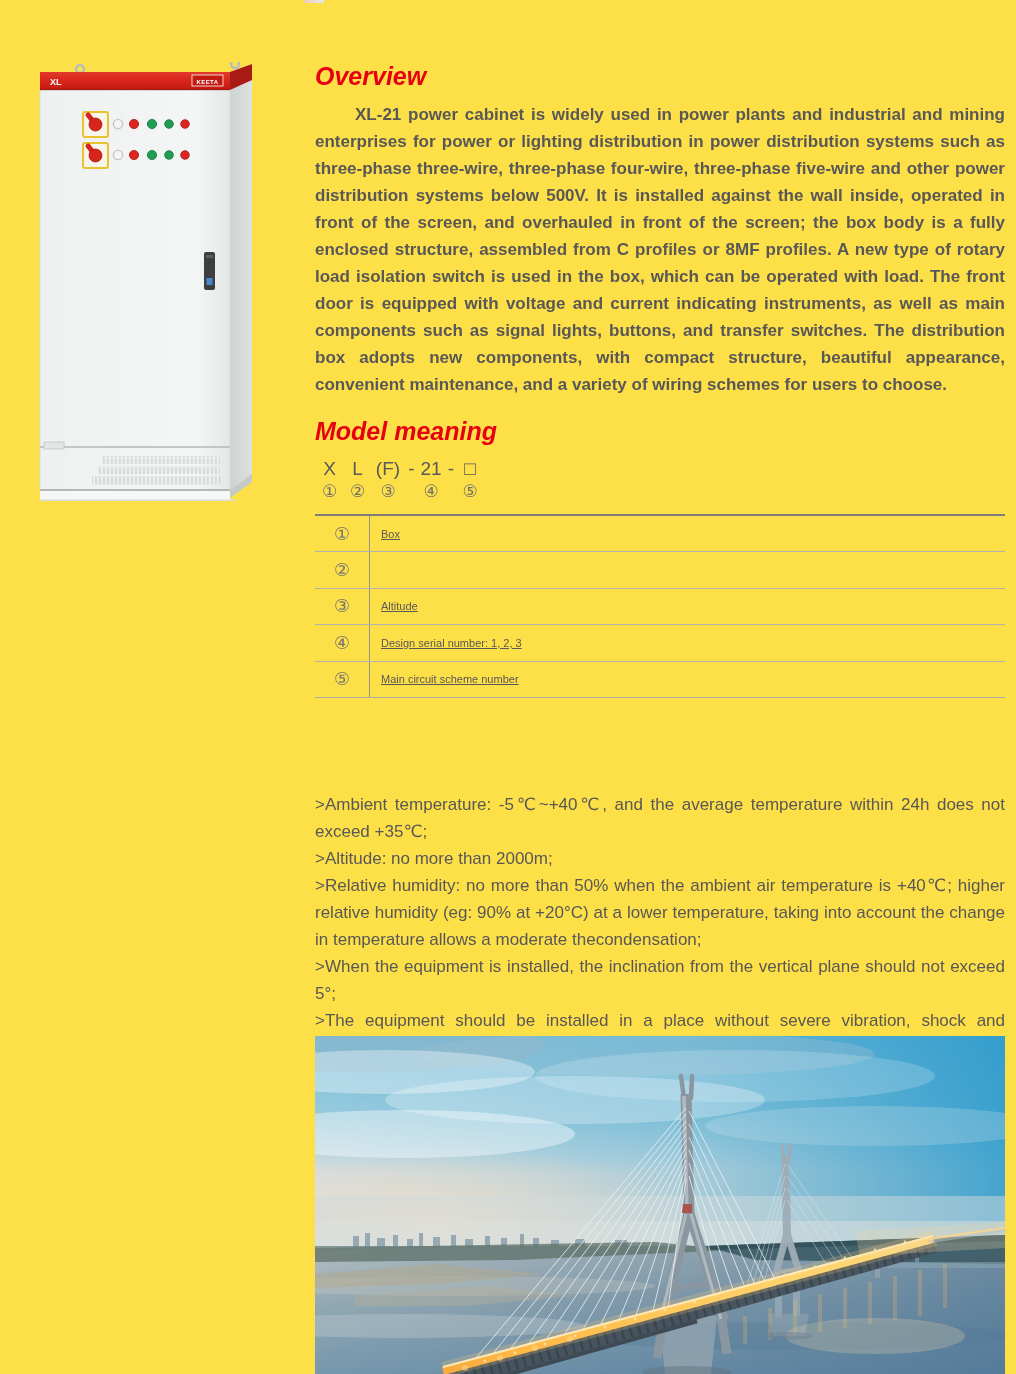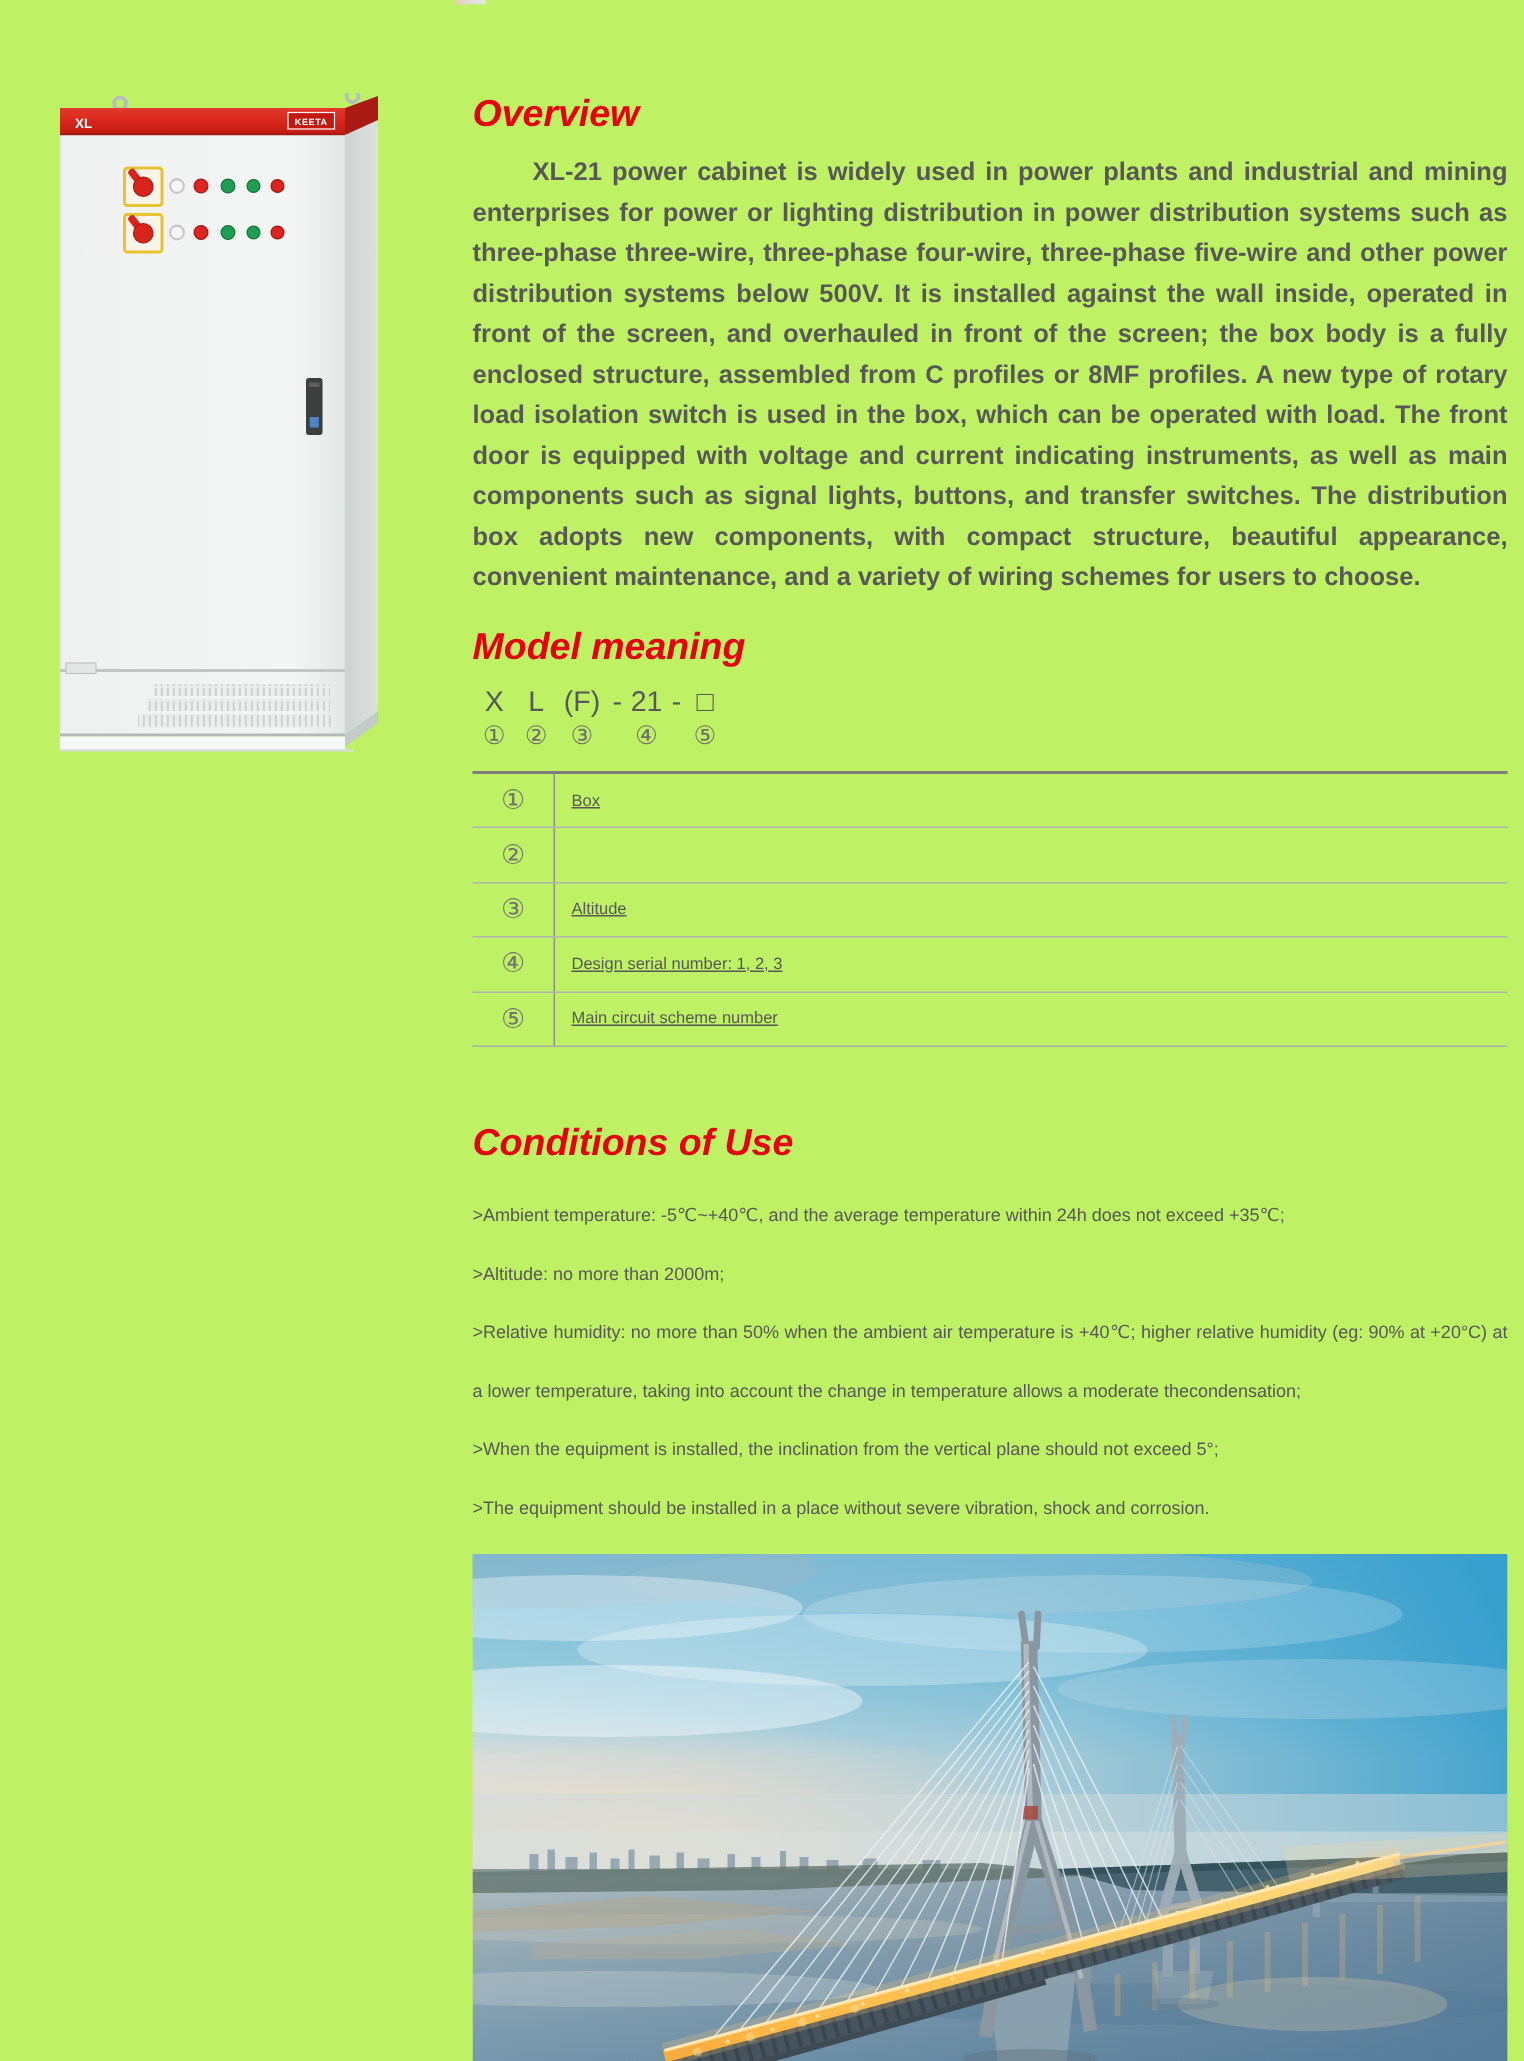--- a/index.html
+++ b/index.html
@@ -1,17 +1,17 @@
 <!DOCTYPE html>
 <html><head>
 <meta charset="utf-8">
 <title>page</title>
 <style>
   html,body{margin:0;padding:0;background:#fff;}
-  .page{position:relative;width:1016px;height:1374px;background:#bef264;overflow:hidden;
+  .page{position:relative;width:1016px;height:1374px;background:#fde047;overflow:hidden;
         font-family:"Liberation Sans","DejaVu Sans",sans-serif;}
   .artifact{position:absolute;left:304px;top:0;width:20px;height:3px;
         background:linear-gradient(90deg,#f2c8d0 0%,#e9dbec 55%,#e0e8f6 100%);opacity:.85;}
   .cabinet{position:absolute;left:30px;top:62px;width:226px;height:440px;}
   .h-red{position:absolute;left:315px;margin:0;font-size:25px;font-weight:bold;color:#e60012;font-style:italic;}
   .para{position:absolute;left:315px;width:690px;margin:0;font-size:17px;line-height:27px;
         color:#595757;text-align:justify;font-weight:bold;}
   .indent{text-indent:40px;}
   .model-code{position:absolute;left:315px;top:458px;}
   .mc-row{display:flex;}
@@ -19,21 +19,21 @@
   .mc-idx .mc-cell{font-size:17px;color:#707070;}
   .mc-idx{margin-top:1px;}
   .model-table{position:absolute;left:315px;top:514px;width:690px;
         border-top:2px solid #7d7d7d;border-bottom:1px solid #ababab;}
   .mt-row{display:flex;align-items:stretch;height:35.4px;border-bottom:1px solid #b2b2b2;}
   .mt-row:last-child{border-bottom:none;}
   .mt-num{width:54px;border-right:1.5px solid #8f8f8f;display:flex;align-items:center;
         justify-content:center;font-size:18px;color:#757575;}
   .mt-desc{flex:1;display:flex;align-items:center;padding-left:11px;font-size:11px;color:#595757;text-decoration:underline;}
   .cond-body{position:absolute;left:315px;top:791px;width:690px;}
-  .cond-body p{margin:0;font-size:12px;line-height:39px;color:#595757;text-align:justify;}
+  .cond-body p{margin:0;font-size:17px;line-height:27px;color:#595757;text-align:justify;}
   .photo{position:absolute;left:315px;top:1036px;width:690px;height:338px;}
 </style>
 </head>
 <body>
 
 <div class="page">
 
   <div class="artifact"></div>
 
   <svg class="cabinet" viewBox="0 0 226 440">
@@ -154,21 +154,20 @@
     <div class="mt-row">
       <div class="mt-num">④</div>
       <div class="mt-desc">Design serial number: 1, 2, 3</div>
     </div>
     <div class="mt-row">
       <div class="mt-num">⑤</div>
       <div class="mt-desc">Main circuit scheme number</div>
     </div>
   </div>
 
-  <h2 class="h-red" style="top:748px;">Conditions of Use</h2>
   <div class="cond-body">
     <p>&gt;Ambient temperature: -5℃~+40℃, and the average temperature within 24h does not exceed +35℃;</p>
     <p>&gt;Altitude: no more than 2000m;</p>
     <p>&gt;Relative humidity: no more than 50% when the ambient air temperature is +40℃; higher relative humidity (eg: 90% at +20°C) at a lower temperature, taking into account the change in temperature allows a moderate thecondensation;</p>
     <p>&gt;When the equipment is installed, the inclination from the vertical plane should not exceed 5°;</p>
     <p>&gt;The equipment should be installed in a place without severe vibration, shock and corrosion.</p>
     <p>Note: If the above conditions are exceeded, you can negotiate with our company.</p>
   </div>
 
   <svg class="photo" viewBox="0 0 690 338" preserveAspectRatio="none">

